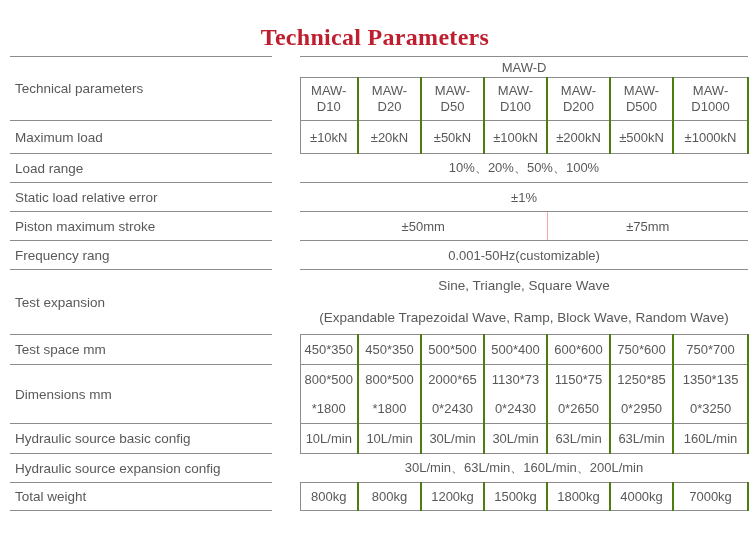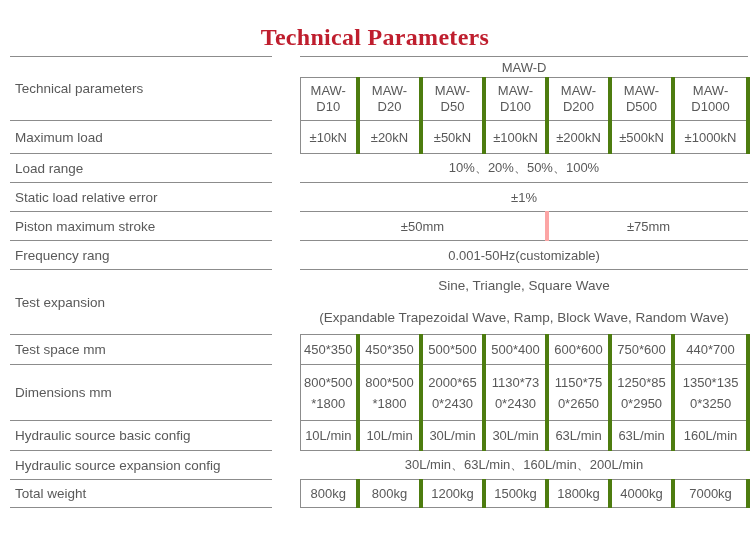--- a/index.html
+++ b/index.html
@@ -24,37 +24,37 @@
     font-size:13px;font-weight:300;color:#595959;
     text-align:center;white-space:pre-line;
     overflow:hidden;
   }
   td.label{
     text-align:left;padding-left:5px;font-size:13.5px;
   }
   td.spacer{border:none;}
   .bt{border-top:1px solid #8c8c8c;}
   .bb{border-bottom:1px solid #8c8c8c;}
-  .v{border-left:1px solid #8c8c8c;border-right:4px solid #4d7c0f;}
-  .br{border-right:4px solid #fca5a5;}
+  .v{border-left:1px solid #8c8c8c;border-right:2px solid #4d7c0f;}
+  .br{border-right:1px solid #fca5a5;}
   tr.r1 td{height:20px;}
   tr.r2 td{height:42px;}
   tr.r3 td{height:32px;}
   tr.r4 td{height:28px;margin-left:38px;}
   tr.r5 td{height:28px;}
   tr.r6 td{height:28px;}
   tr.r7 td{height:28px;margin-left:24px;}
   tr.r8 td{height:56px;}
   tr.r9 td{height:29px;}
   tr.r10 td{height:55px;}
   tr.r11 td{height:29px;margin-top:40px;}
   tr.r12 td{height:28px;}
   tr.r13 td{height:27px;}
   .model{line-height:16px;}
-  .twoline{line-height:21px;}
+  .twoline{line-height:29px;}
   .wave{line-height:32px;font-size:13.5px;}
 </style>
 </head>
 <body>
 
 <h1 class="page-title" style="color: rgb(191, 30, 46);">Technical Parameters</h1>
 
 <table class="spec">
   <colgroup>
     <col style="width:262px">
@@ -138,21 +138,21 @@
 
   <tr class="r9">
     <td class="label bb">Test space mm</td>
     <td class="spacer"></td>
     <td class="bb v">450*350</td>
     <td class="bb v">450*350</td>
     <td class="bb v">500*500</td>
     <td class="bb v">500*400</td>
     <td class="bb v">600*600</td>
     <td class="bb v">750*600</td>
-    <td class="bb v">440*700</td>
+    <td class="bb v">750*700</td>
   </tr>
 
   <tr class="r10">
     <td class="label bb">Dimensions mm</td>
     <td class="spacer"></td>
     <td class="bb v twoline">800*500
 *1800</td>
     <td class="bb v twoline">800*500
 *1800</td>
     <td class="bb v twoline">2000*65

